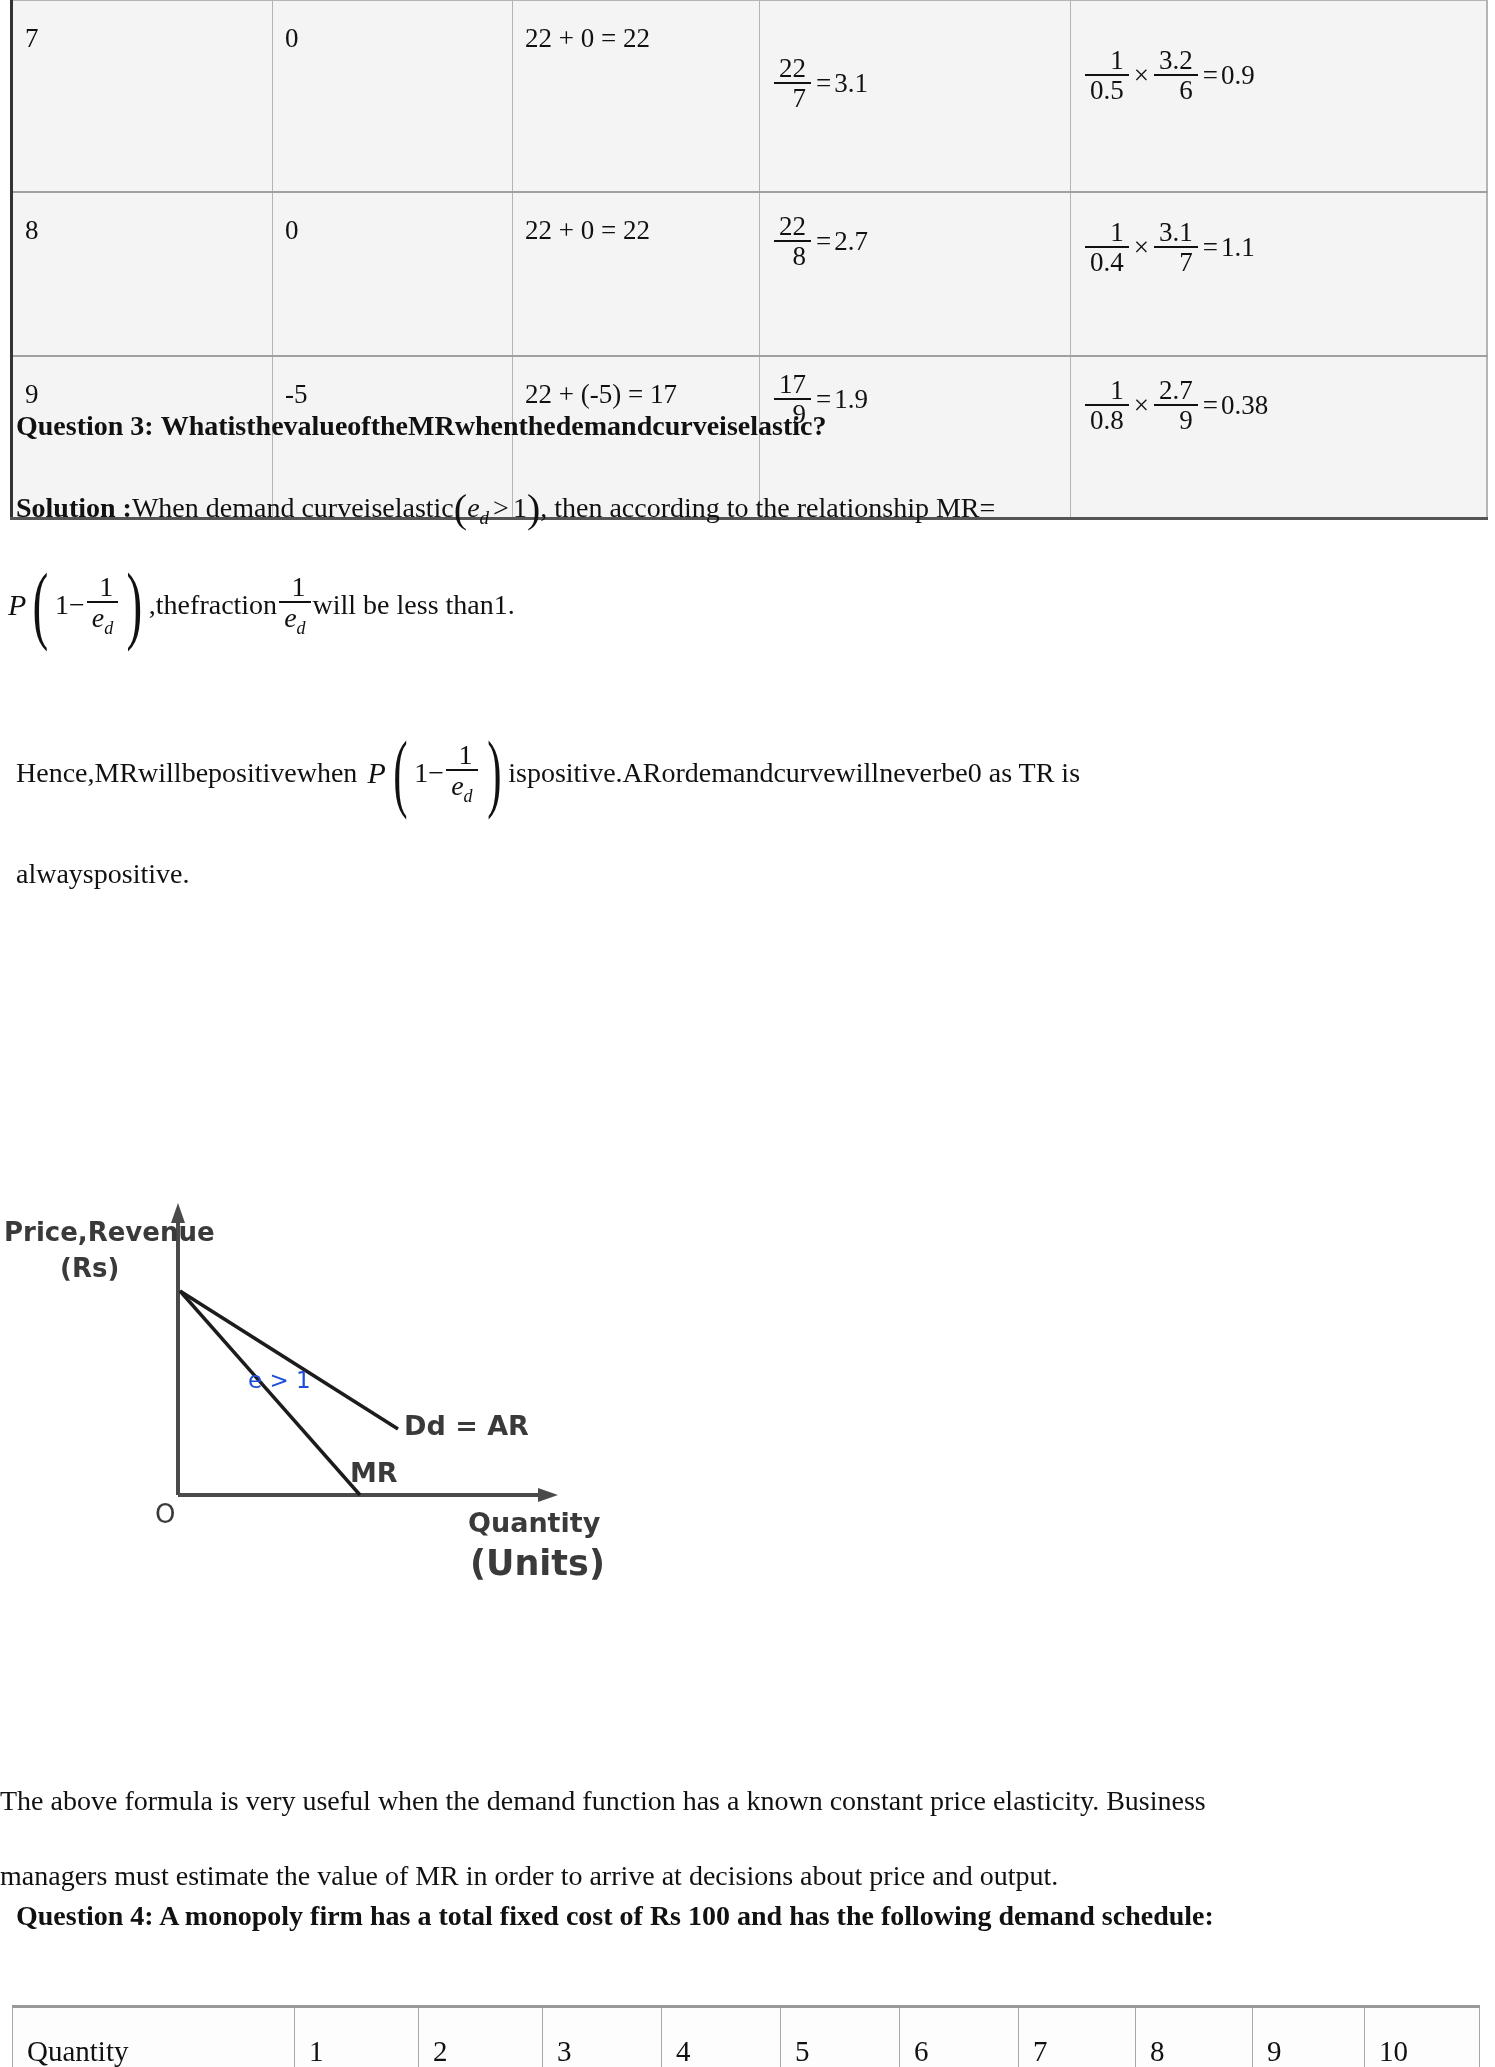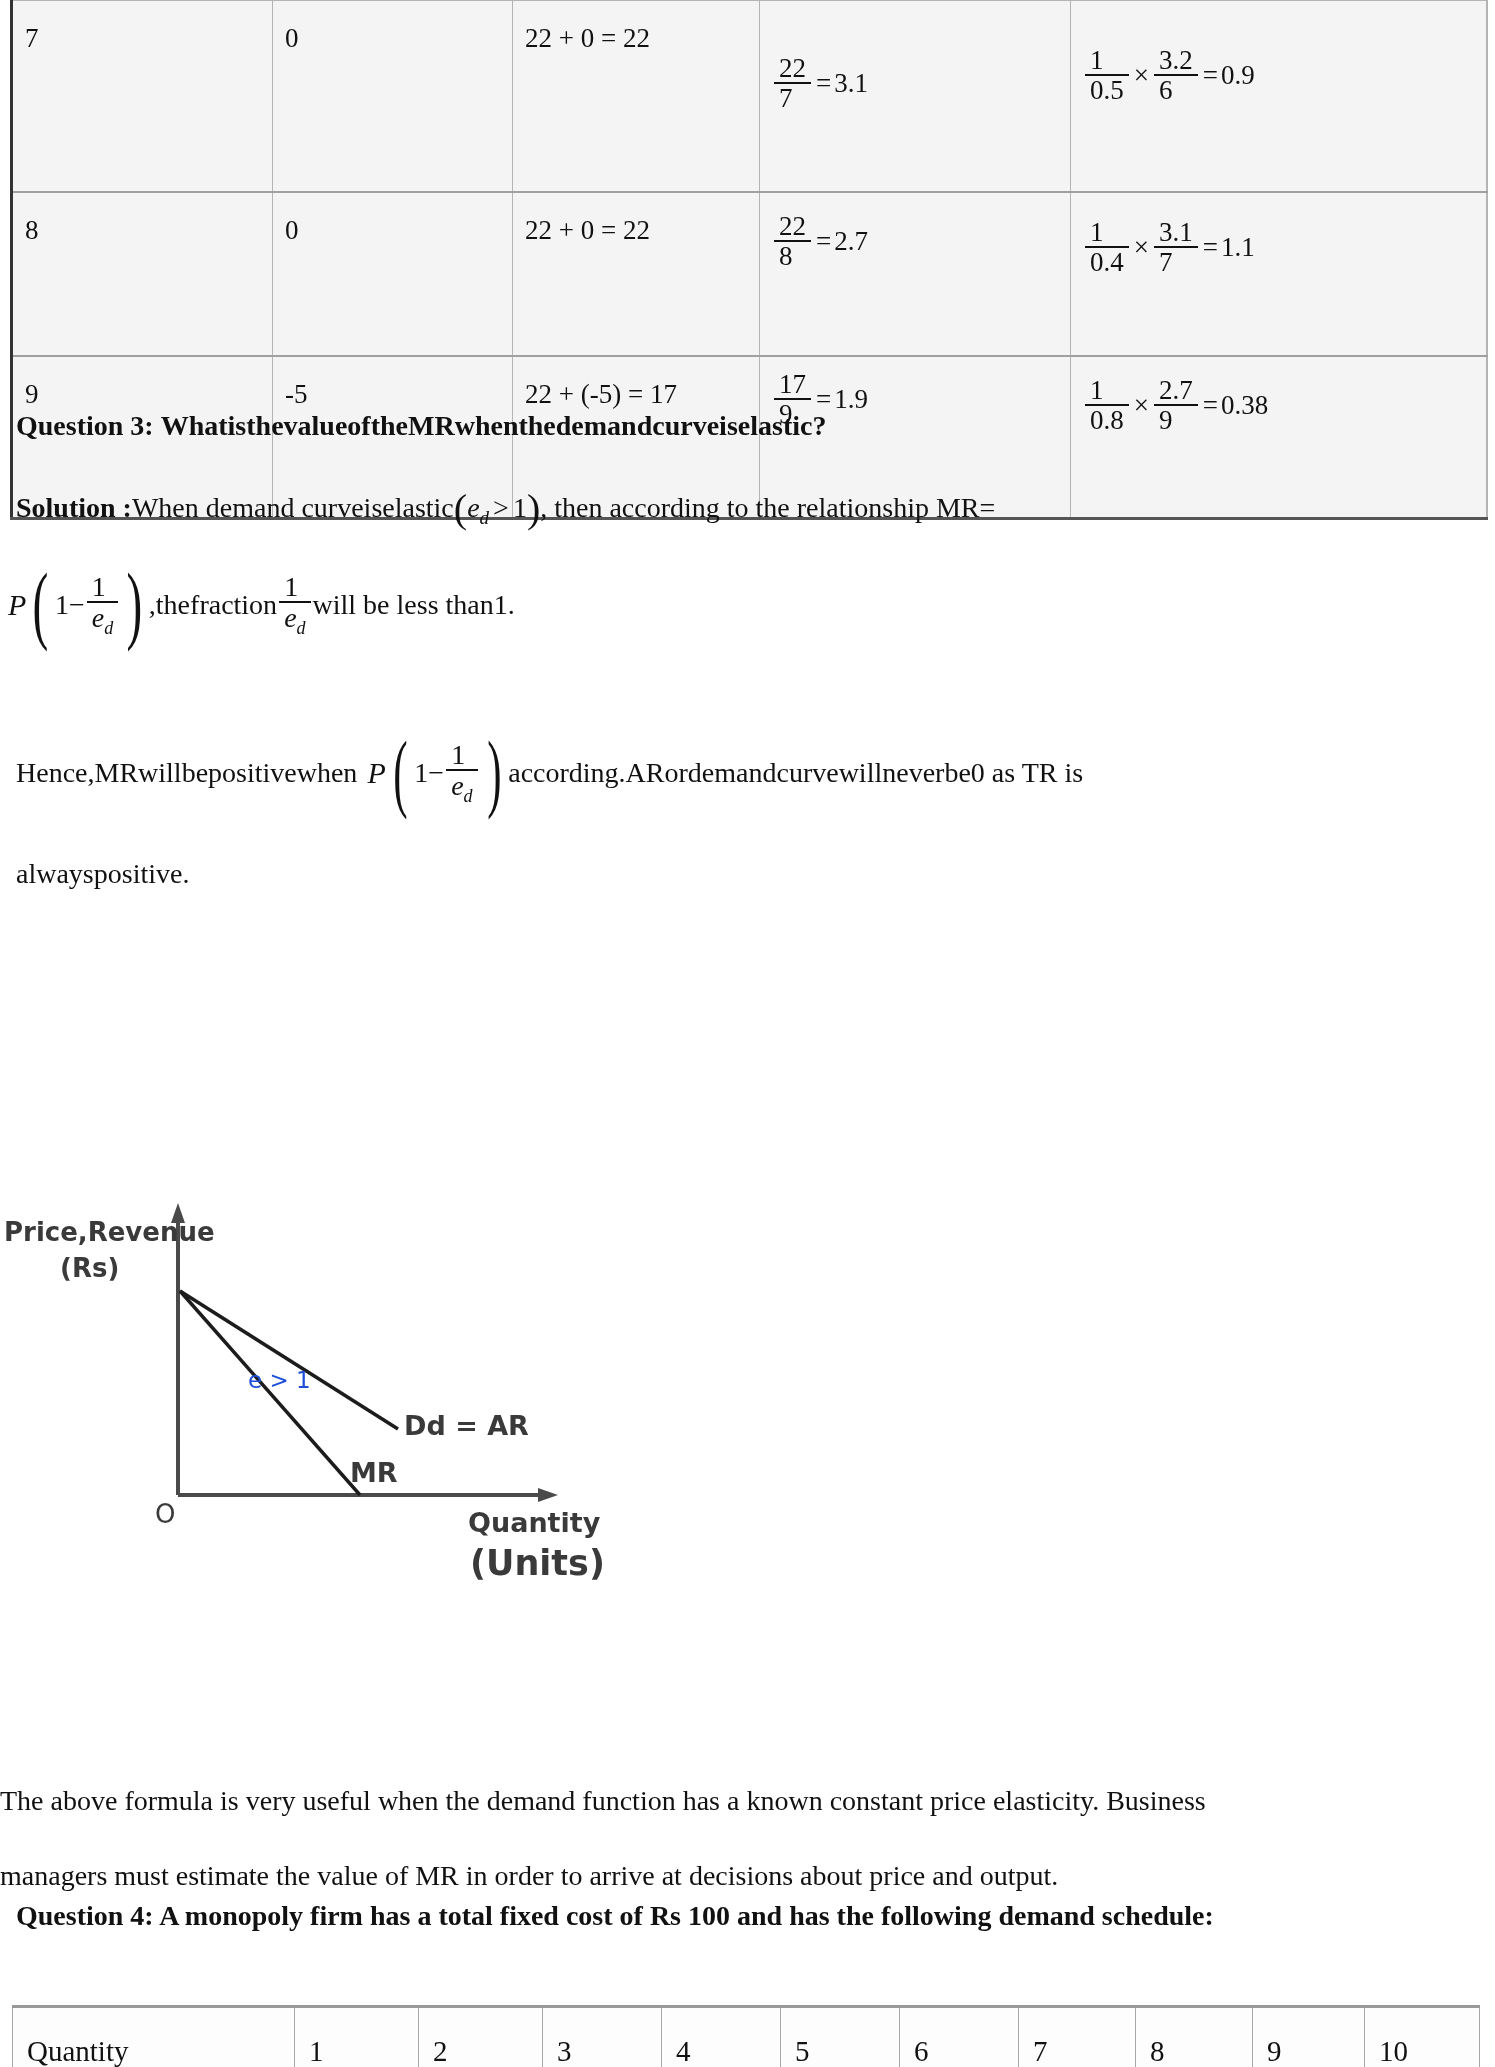--- a/index.html
+++ b/index.html
@@ -43,21 +43,21 @@
   #table-elasticity tr:last-child td { border-bottom: 3px solid #555; }
   #table-elasticity td:first-child { border-left: 3px solid #333; }
   #table-elasticity td:last-child  { border-right: 2px solid #b4b4b4; }
 
   .cell-plain { padding-top: 22px !important; }
 
   
   .frac {
     display: inline-block;
     vertical-align: middle;
-    text-align: left;
+    text-align: right;
     line-height: 1.04;
     margin: 0 2px;
   }
   .frac .num { display: block; padding: 0 5px; }
   .frac .den { display: block; border-top: 2px solid #111; padding: 0 5px; }
   .mathrow {
     display: inline-flex;
     align-items: center;
     font-size: 27px;
     white-space: nowrap;
@@ -246,21 +246,21 @@
 <div class="txt" style="left:16px; top:740px; font-size:28px; display:flex; align-items:center;">
   <span>Hence,MRwillbepositivewhen</span>
   <span style="font-style:italic;font-size:30px;padding-left:10px">P</span>
   <span style="font-size:86px;font-weight:300;transform:scaleX(0.5);display:inline-block;line-height:0.75;color:#111">(</span>
   <span>1−</span>
   <span class="frac">
     <span class="num">1</span>
     <span class="den" style="font-style:italic"><span>e</span><sub style="font-size:18px">d</sub></span>
   </span>
   <span style="font-size:86px;font-weight:300;transform:scaleX(0.5);display:inline-block;line-height:0.75;color:#111">)</span>
-  <span>according.ARordemandcurvewillneverbe0 as TR is</span>
+  <span>ispositive.ARordemandcurvewillneverbe0 as TR is</span>
 </div>
 
 <div class="txt" style="left:16px; top:858px; font-size:28px;">alwayspositive.</div>
 
 <div id="figure-mr-ar">
   <svg width="620" height="380" viewBox="0 0 620 380">
 
     <line x1="178" y1="300" x2="178" y2="18" stroke="#4a4a4a" stroke-width="4"></line>
     <polygon points="178,8 171,28 185,28" fill="#4a4a4a"></polygon>
 

